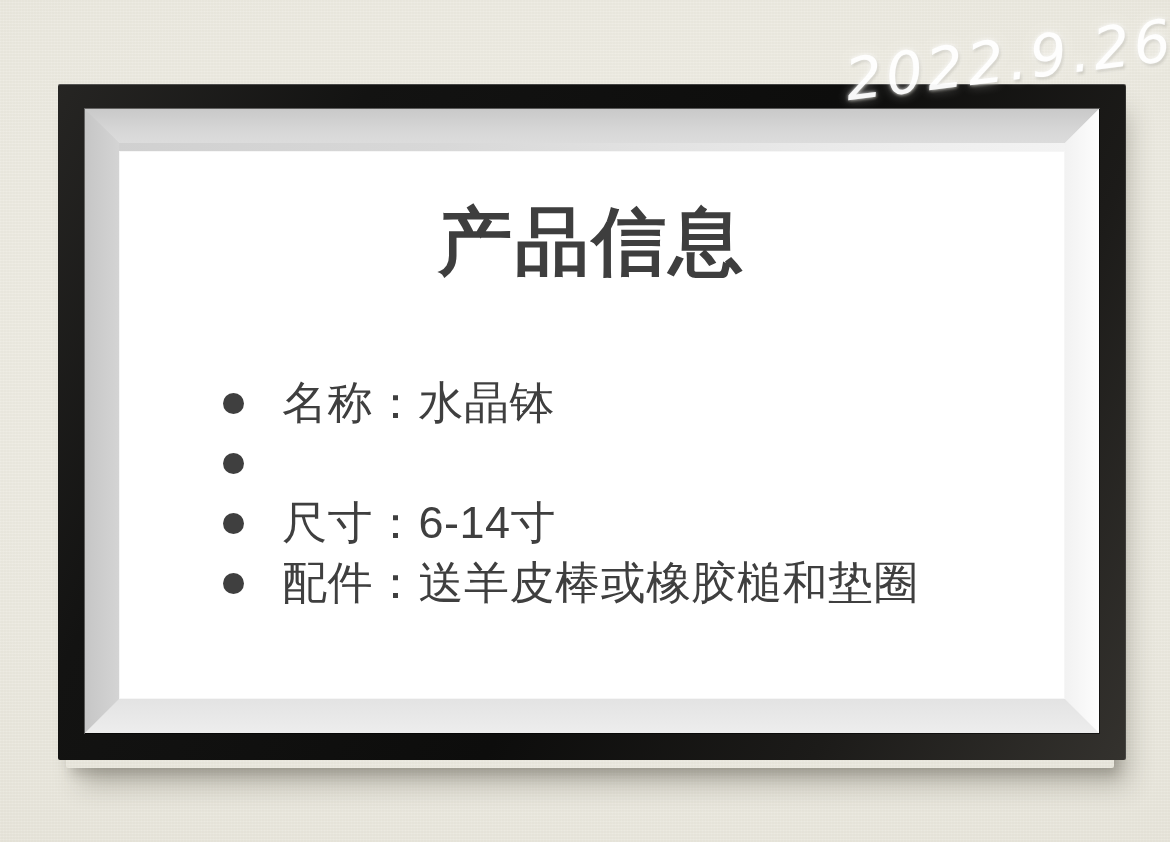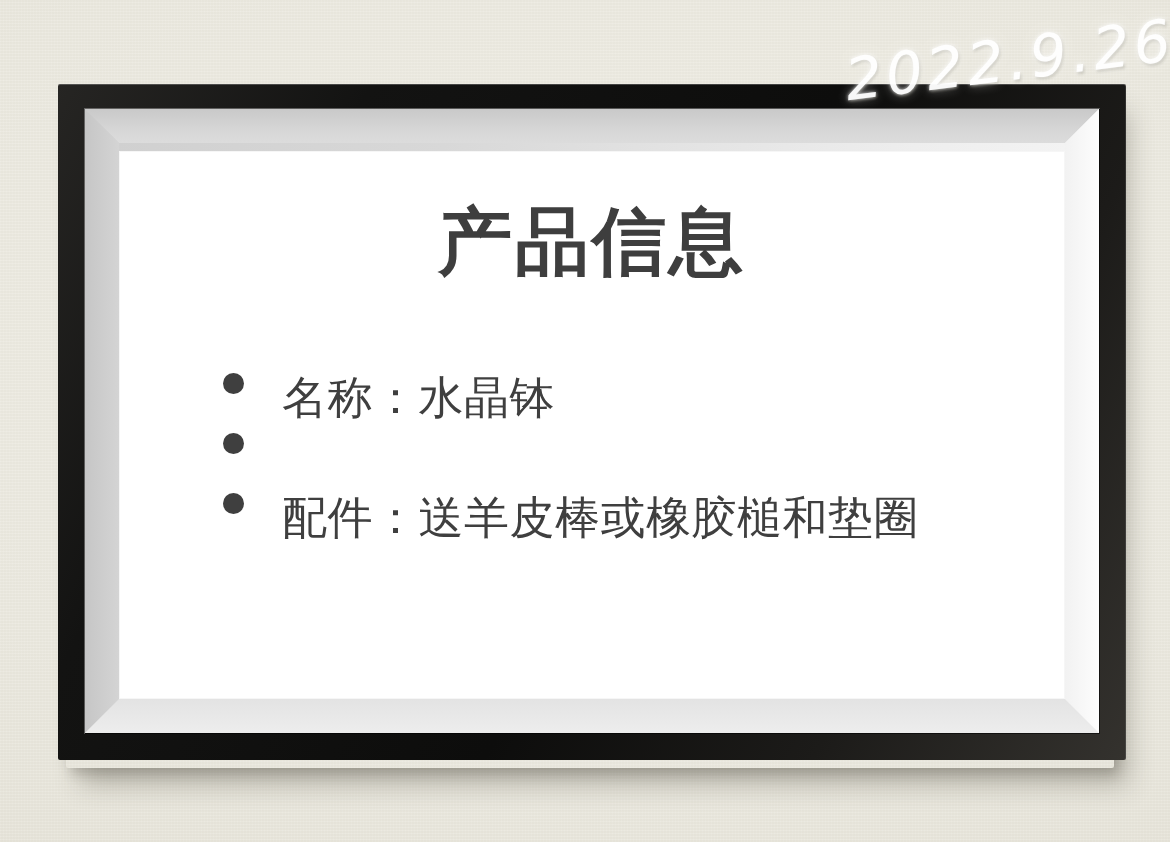--- a/index.html
+++ b/index.html
@@ -133,20 +133,21 @@
     position: absolute;
     left: 104px;
     top: 222px;
     right: 40px;
     margin: 0;
     padding: 0;
     list-style: none;
   }
   .bullet-item {
     display: flex;
+    align-items: center;
     height: 60px;
     color: #3f3f3f;
   }
   .bullet-dot {
     flex: 0 0 auto;
     width: 21px;
     height: 21px;
     border-radius: 50%;
     background: #3f3f3f;
     margin-right: 38px;
@@ -208,20 +209,24 @@
 
           <li class="bullet-item">
             <span class="bullet-dot"></span>
             <span class="bullet-text">名称：水晶钵</span>
           </li>
 
           <li class="bullet-item">
             <span class="bullet-dot"></span>
           </li>
 
+          <li class="bullet-item">
+            <span class="bullet-dot"></span>
+            <span class="bullet-text">尺寸：6-14寸</span>
+          </li>
 
           <li class="bullet-item">
             <span class="bullet-dot"></span>
             <span class="bullet-text">配件：送羊皮棒或橡胶槌和垫圈</span>
           </li>
 
         </ul>
       </div>
     </div>
   </div>

